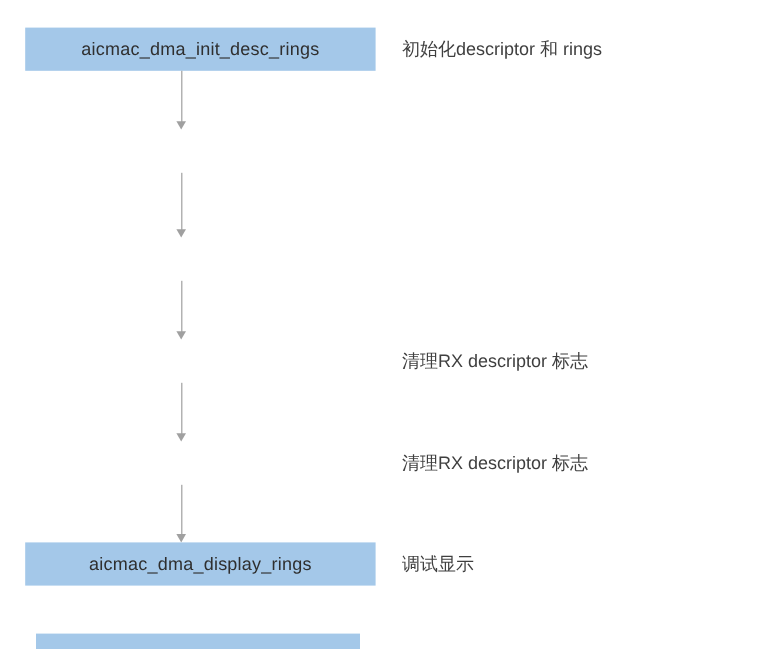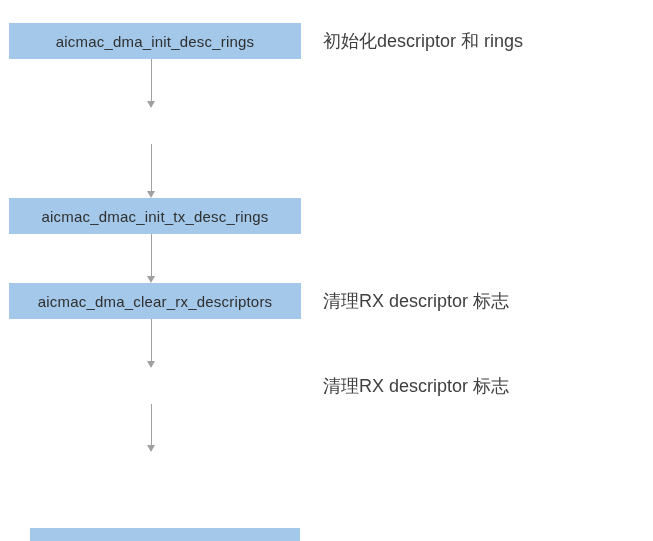--- a/index.html
+++ b/index.html
@@ -6,38 +6,38 @@
   body{
     font-family:"Liberation Sans","DejaVu Sans",sans-serif;
     background:#ffffff;
   }
   #canvas{
     position:relative;
     width:653px;height:541px;
     background:var(--bg,#ffffff);
     overflow:hidden;
   }
-  .row{position:absolute;left:4px;width:568px;height:36px;}
+  .row{position:absolute;left:16px;width:568px;height:36px;}
   .box{
     position:absolute;left:5px;top:0;
     width:292px;height:36px;
     background:var(--node-fill,#a4c8e9);
     display:flex;align-items:center;justify-content:center;
     box-sizing:border-box;
   }
   .box span{
     font-size:15px;
     color:var(--node-text,#2f2f2f);
     letter-spacing:.2px;
     white-space:nowrap;
   }
   .desc{
     position:absolute;left:319px;top:0;height:36px;
     display:flex;align-items:center;
-    font-size:18px;
+    font-size:15px;
     color:var(--desc-text,#3f3f3f);
     white-space:nowrap;
   }
   .arrow{
     position:absolute;left:147px;width:9px;
   }
   .arrow-line{
     position:absolute;left:4px;top:0;bottom:6px;
     width:1px;background:var(--arrow,#a0a0a0);
   }
@@ -71,44 +71,44 @@
   </div>
 
   <div class="row" style="top:108px">
   </div>
   <div class="arrow" style="top:144px;height:54px">
     <div class="arrow-line"></div>
     <div class="arrow-head"></div>
   </div>
 
   <div class="row" style="top:198px">
-    <div class="box">
-      <span>aicmac_dmac_init_tx_desc_rings</span>
-    </div>
   </div>
   <div class="arrow" style="top:234px;height:49px">
     <div class="arrow-line"></div>
     <div class="arrow-head"></div>
   </div>
 
   <div class="row" style="top:283px">
-    <div class="box">
-      <span>aicmac_dma_clear_rx_descriptors</span>
-    </div>
     <div class="desc">清理RX descriptor 标志</div>
   </div>
   <div class="arrow" style="top:319px;height:49px">
     <div class="arrow-line"></div>
     <div class="arrow-head"></div>
   </div>
 
   <div class="row" style="top:368px">
     <div class="desc">清理RX descriptor 标志</div>
   </div>
   <div class="arrow" style="top:404px;height:48px">
     <div class="arrow-line"></div>
     <div class="arrow-head"></div>
   </div>
 
+  <div class="row" style="top:452px">
+    <div class="box">
+      <span>aicmac_dma_display_rings</span>
+    </div>
+    <div class="desc">调试显示</div>
+  </div>
 
   <div class="partial-box"></div>
 
 </div>
 
 </body></html>

